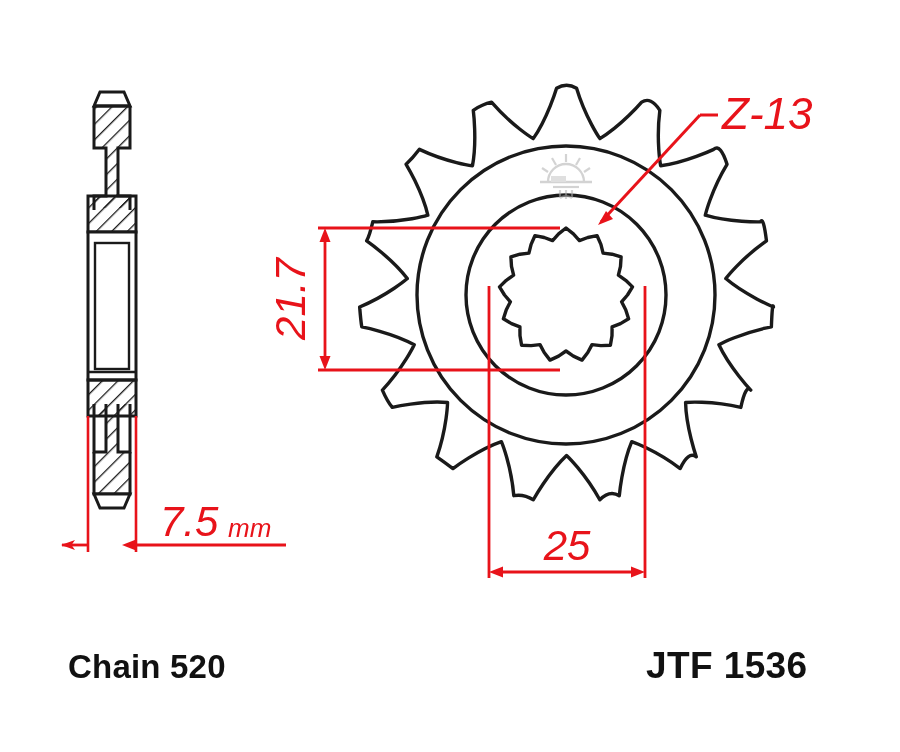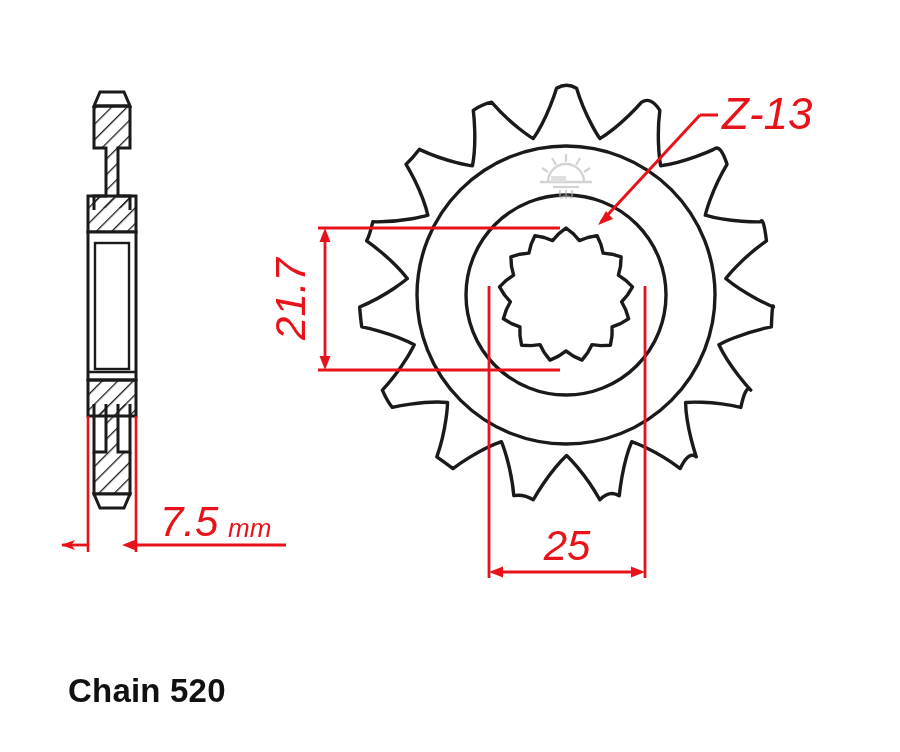--- a/index.html
+++ b/index.html
@@ -9,21 +9,21 @@
     font-family:"Liberation Sans","DejaVu Sans",sans-serif;
     overflow:hidden;position:relative;
   }
   #sheet{position:absolute;left:0;top:0;width:900px;height:752px;background:#fff;}
   svg.draw{position:absolute;left:0;top:0;width:900px;height:752px;display:block;}
   .label{
     position:absolute;white-space:nowrap;
     font-weight:700;color:#111111;
     font-family:"Liberation Sans","DejaVu Sans",sans-serif;
   }
-  #chain-label{left:68px;top:648px;font-size:33px;letter-spacing:0.2px;margin-top:24px;}
+  #chain-label{left:68px;top:648px;font-size:33px;letter-spacing:0.2px;}
   #part-label{left:646px;top:645px;font-size:37px;letter-spacing:0.4px;}
 </style>
 </head>
 <body>
 
 <div id="sheet">
 
   <svg class="draw" viewBox="0 0 900 752">
     <defs>
 
@@ -128,14 +128,15 @@
     </g>
 
     <g>
       <text x="160" y="536" fill="#e8131a" font-family="Liberation Sans, DejaVu Sans, sans-serif" font-size="42" font-style="italic">7.5</text>
       <text x="228" y="537" fill="#e8131a" font-family="Liberation Sans, DejaVu Sans, sans-serif" font-size="26" font-style="italic">mm</text>
     </g>
   </svg>
 
   <div class="label" id="chain-label">Chain 520</div>
 
+  <div class="label" id="part-label">JTF 1536</div>
 
 </div>
 
 </body></html>

